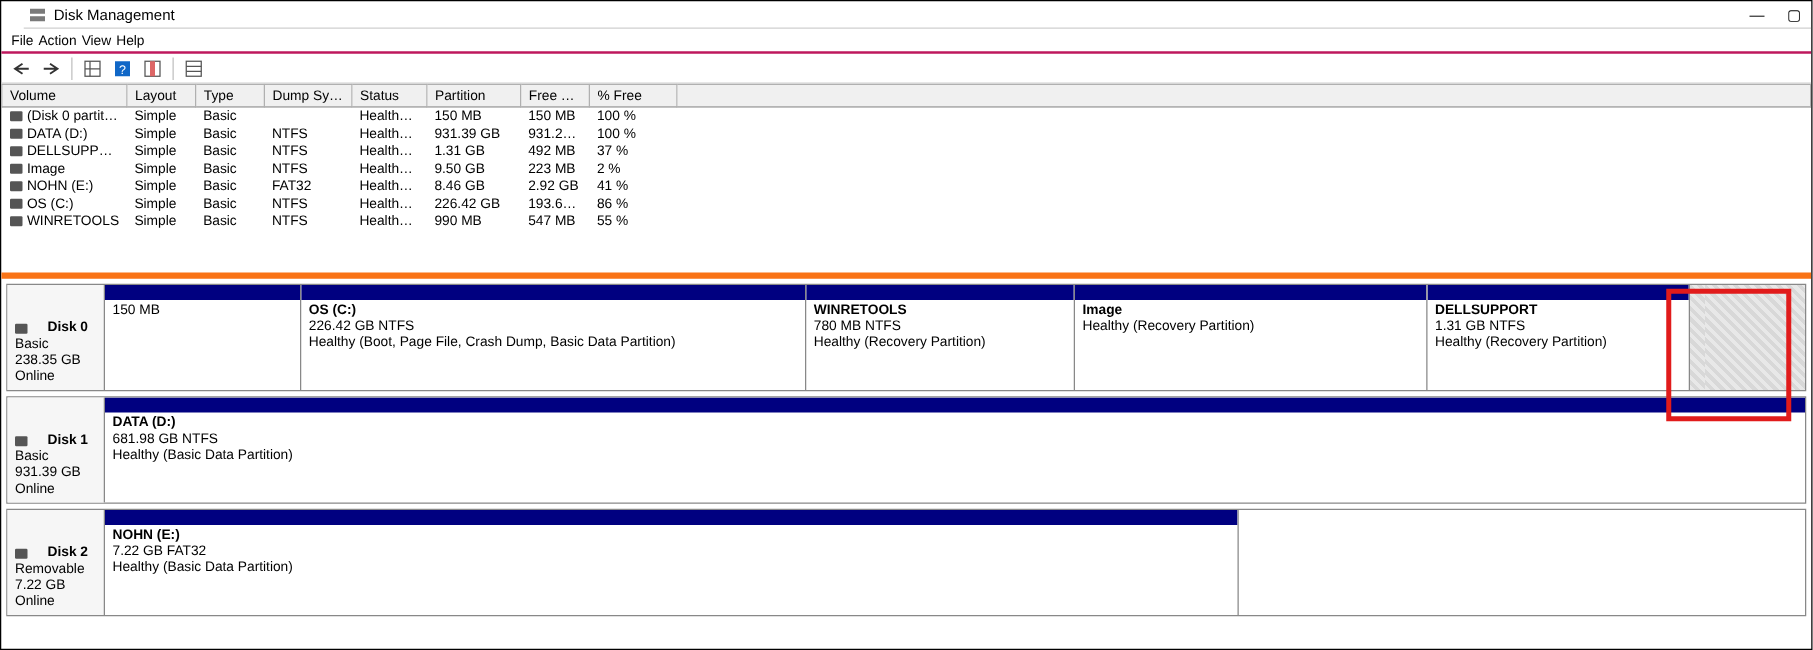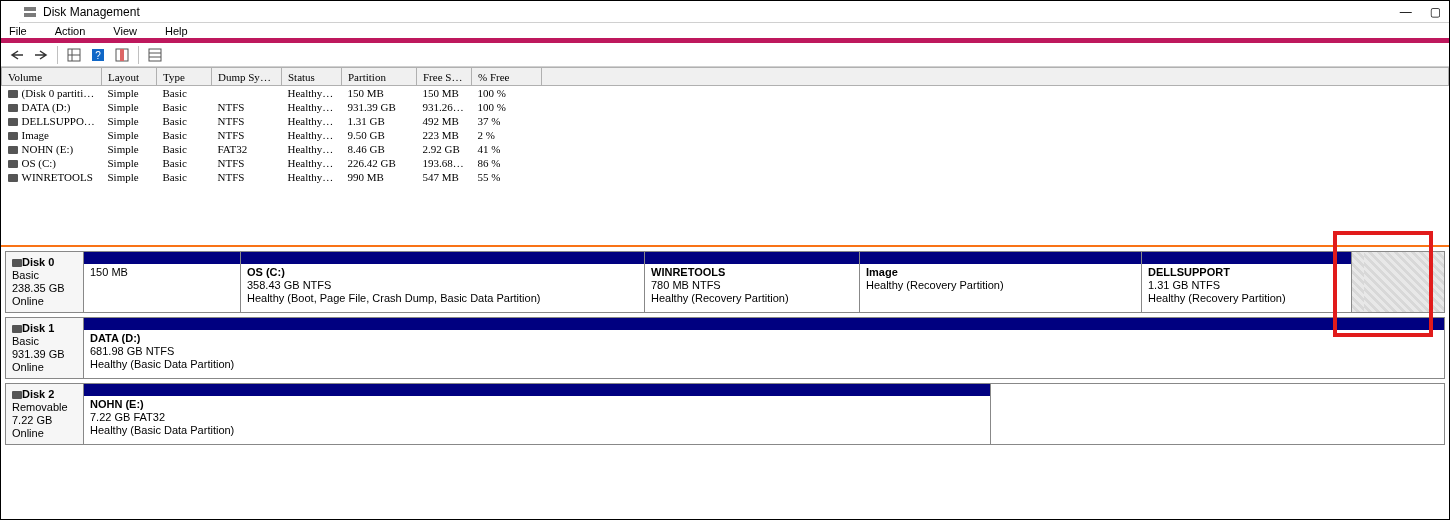--- a/index.html
+++ b/index.html
@@ -25,25 +25,25 @@
 .titlebar .app-icon {
   width: 14px; height: 14px;
   margin-right: 6px;
   display: inline-flex; align-items: center; justify-content: center;
 }
 .titlebar .title { flex: 1; font-size: 12px; }
 .titlebar .win-controls { display: flex; gap: 18px; padding-right: 4px; }
 .titlebar .win-controls span { font-size: 12px; cursor: default; }
 .menubar {
   display: flex;
-  gap: 28px;
+  gap: 4px;
   padding: 2px 8px;
   height: 20px;
-  align-items: flex-start;
-  border-bottom: 5px solid #be185d;
+  align-items: flex-end;
+  border-bottom: 2px solid #be185d;
 }
 .menubar span { cursor: default; }
 .toolbar {
   display: flex;
   align-items: center;
   gap: 4px;
   padding: 2px 6px;
   height: 24px;
   border-bottom: 1px solid #d0d0d0;
 }
@@ -79,42 +79,41 @@
 }
 .vol-icon {
   width: 10px; height: 8px;
   display: inline-block;
   background: #555;
   margin-right: 4px;
   vertical-align: middle;
   border-radius: 1px;
 }
 .vol-area {
-  border-bottom: 2px solid #f97316;
-  height: 180px;
+  border-bottom: 5px solid #f97316;
+  height: 156px;
   overflow: hidden;
-  font-family: Liberation Serif, serif;
 }
 .graphical {
   padding: 0;
 }
 .disk-block {
   display: flex;
   border: 1px solid #888;
   margin: 4px 4px 0 4px;
 }
 .disk-header {
   width: 78px;
   padding: 4px 6px;
   border-right: 1px solid #888;
   background: #f6f6f6;
   font-size: 11px;
   line-height: 13px;
 }
-.disk-header .disk-title { font-weight: bold; display: flex; align-items: center; gap: 0; }
+.disk-header .disk-title { font-weight: bold; display: flex; align-items: center; gap: 16px; margin-top: 24px; }
 .disk-header .hdd-icon {
   width: 10px; height: 8px; background: #555; display: inline-block; border-radius: 1px;
 }
 .parts {
   flex: 1;
   display: flex;
   position: relative;
 }
 .part {
   border-right: 1px solid #888;
@@ -329,21 +328,21 @@
     </div>
     <div class="parts">
       <div class="part" style="flex:0 0 157px">
         <div class="stripe"></div>
         <div class="p-title"></div>
         <div>150 MB</div>
       </div>
       <div class="part" style="flex:1 1 auto">
         <div class="stripe"></div>
         <div class="p-title">OS  (C:)</div>
-        <div>358.43 GB NTFS</div>
+        <div>226.42 GB NTFS</div>
         <div>Healthy (Boot, Page File, Crash Dump, Basic Data Partition)</div>
       </div>
       <div class="part" style="flex:0 0 215px">
         <div class="stripe"></div>
         <div class="p-title">WINRETOOLS</div>
         <div>780 MB NTFS</div>
         <div>Healthy (Recovery Partition)</div>
       </div>
       <div class="part" style="flex:0 0 282px">
         <div class="stripe"></div>

